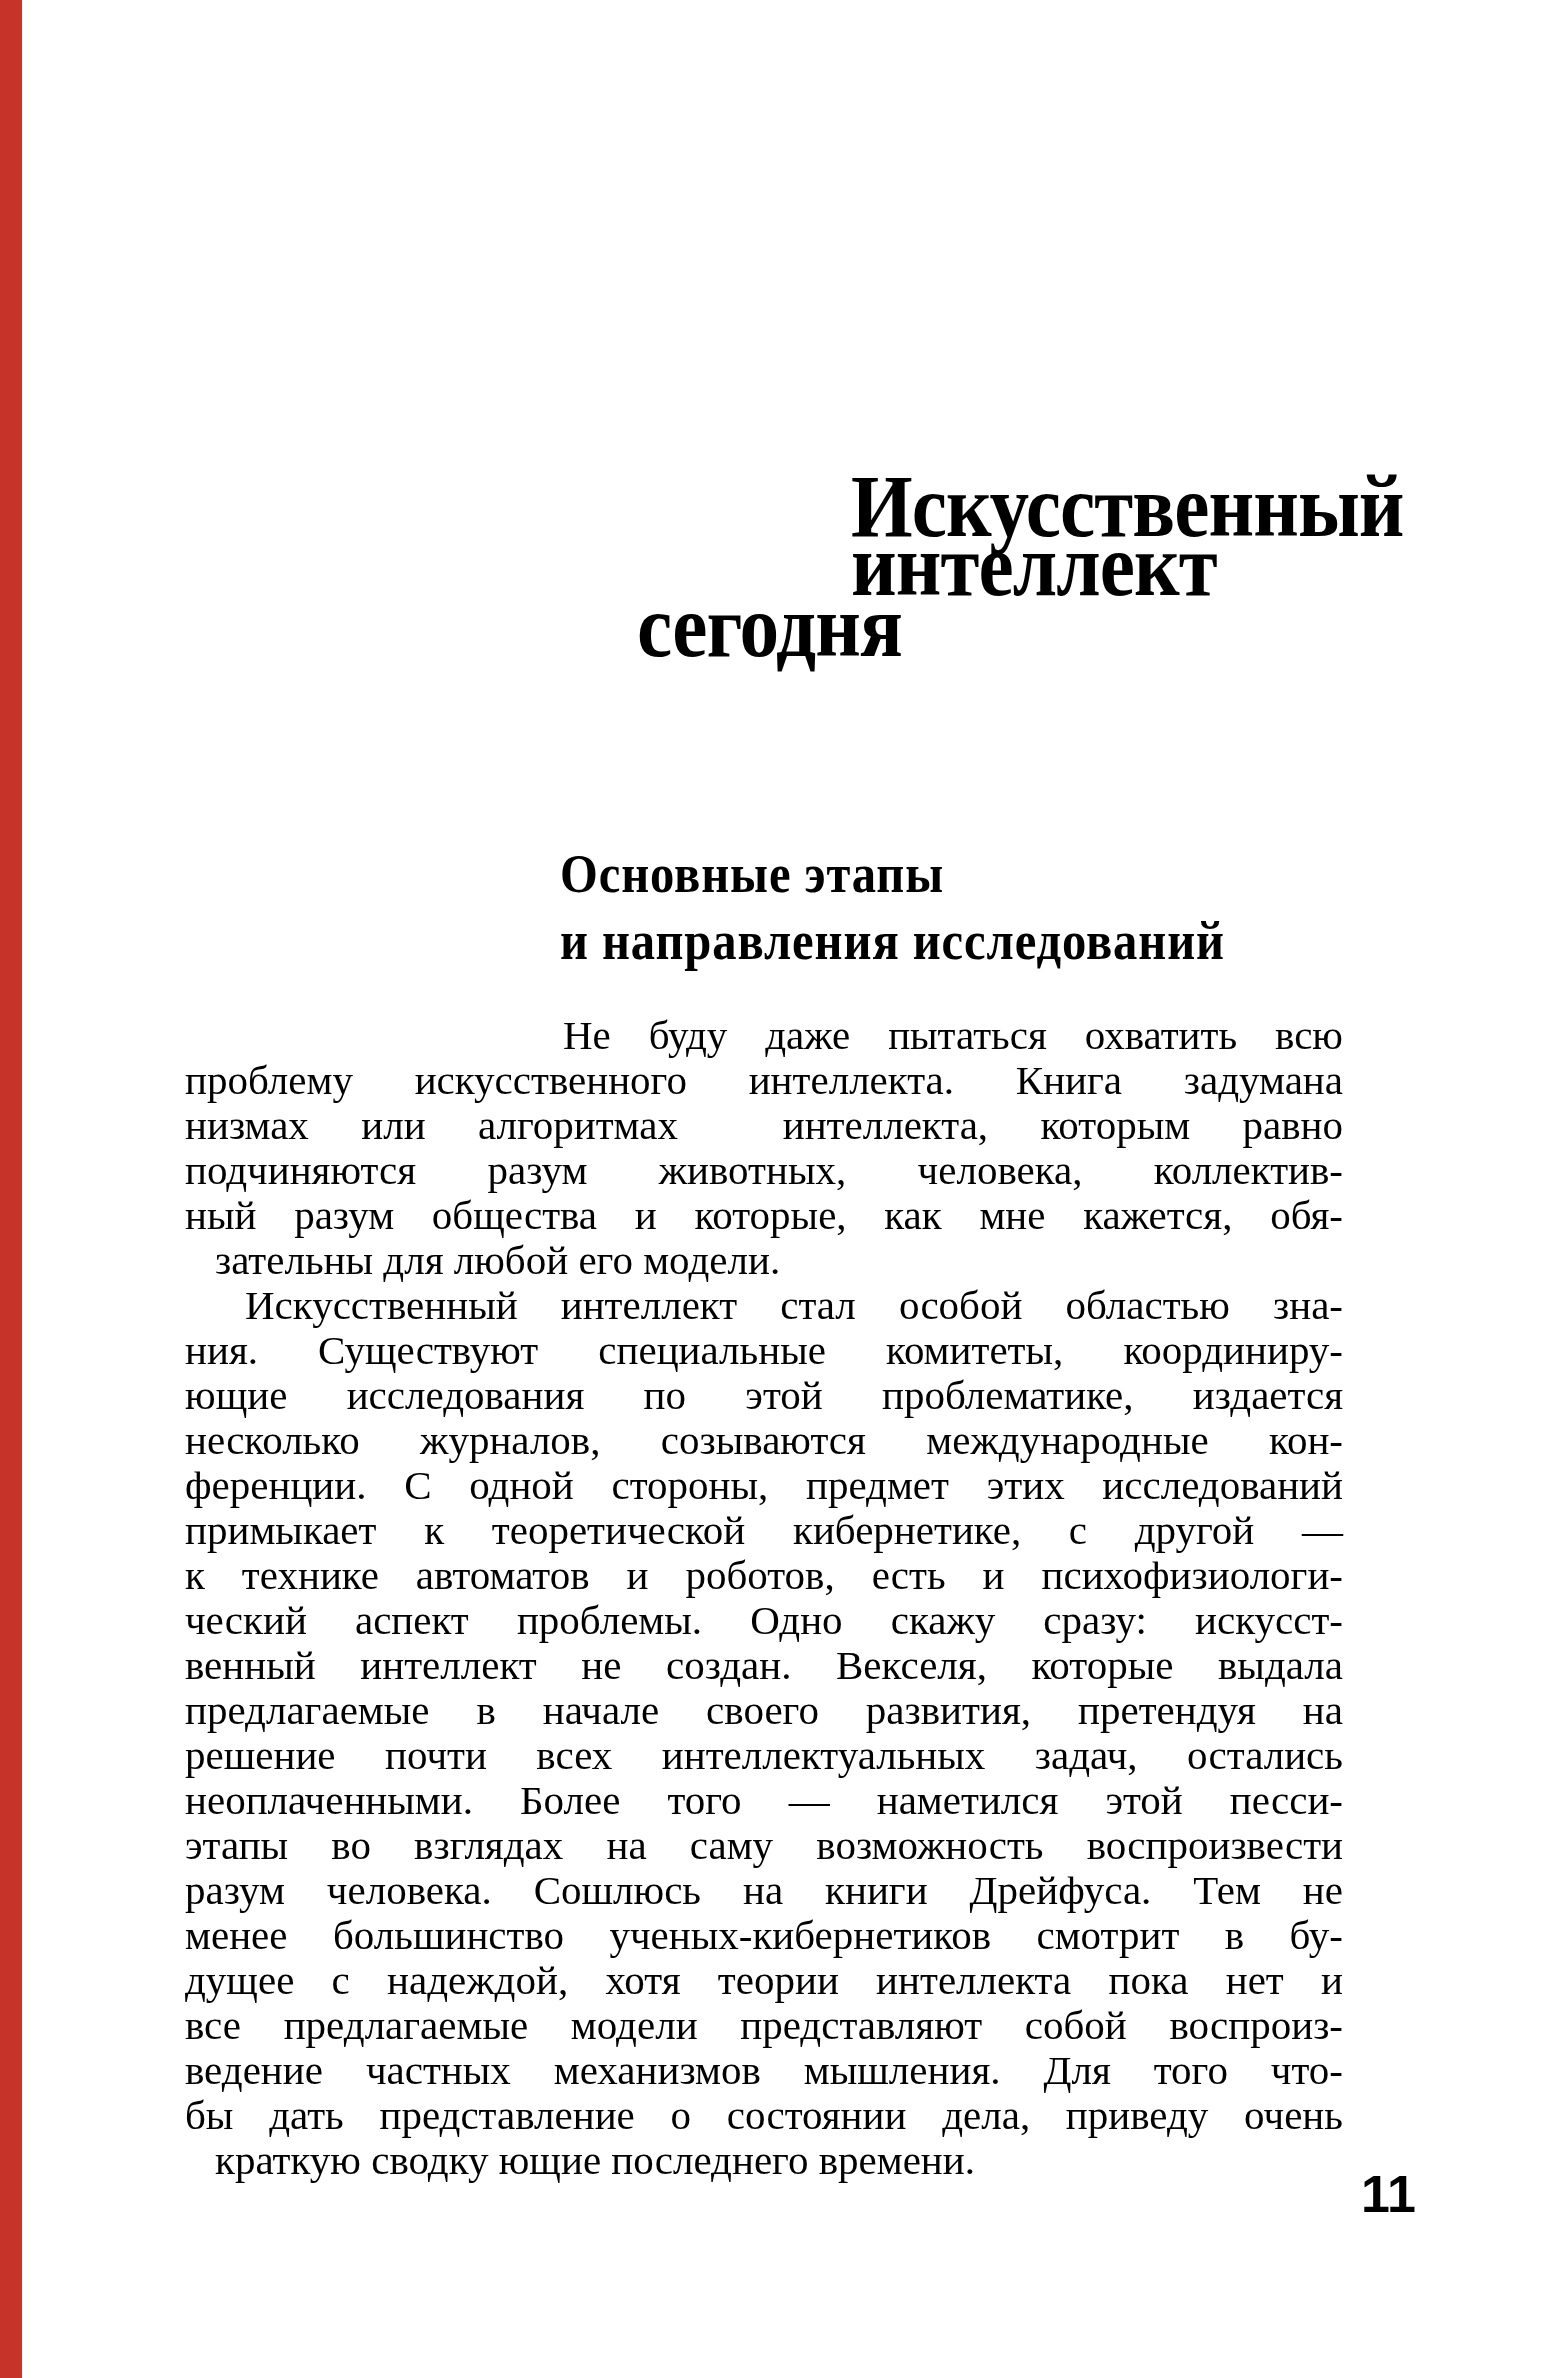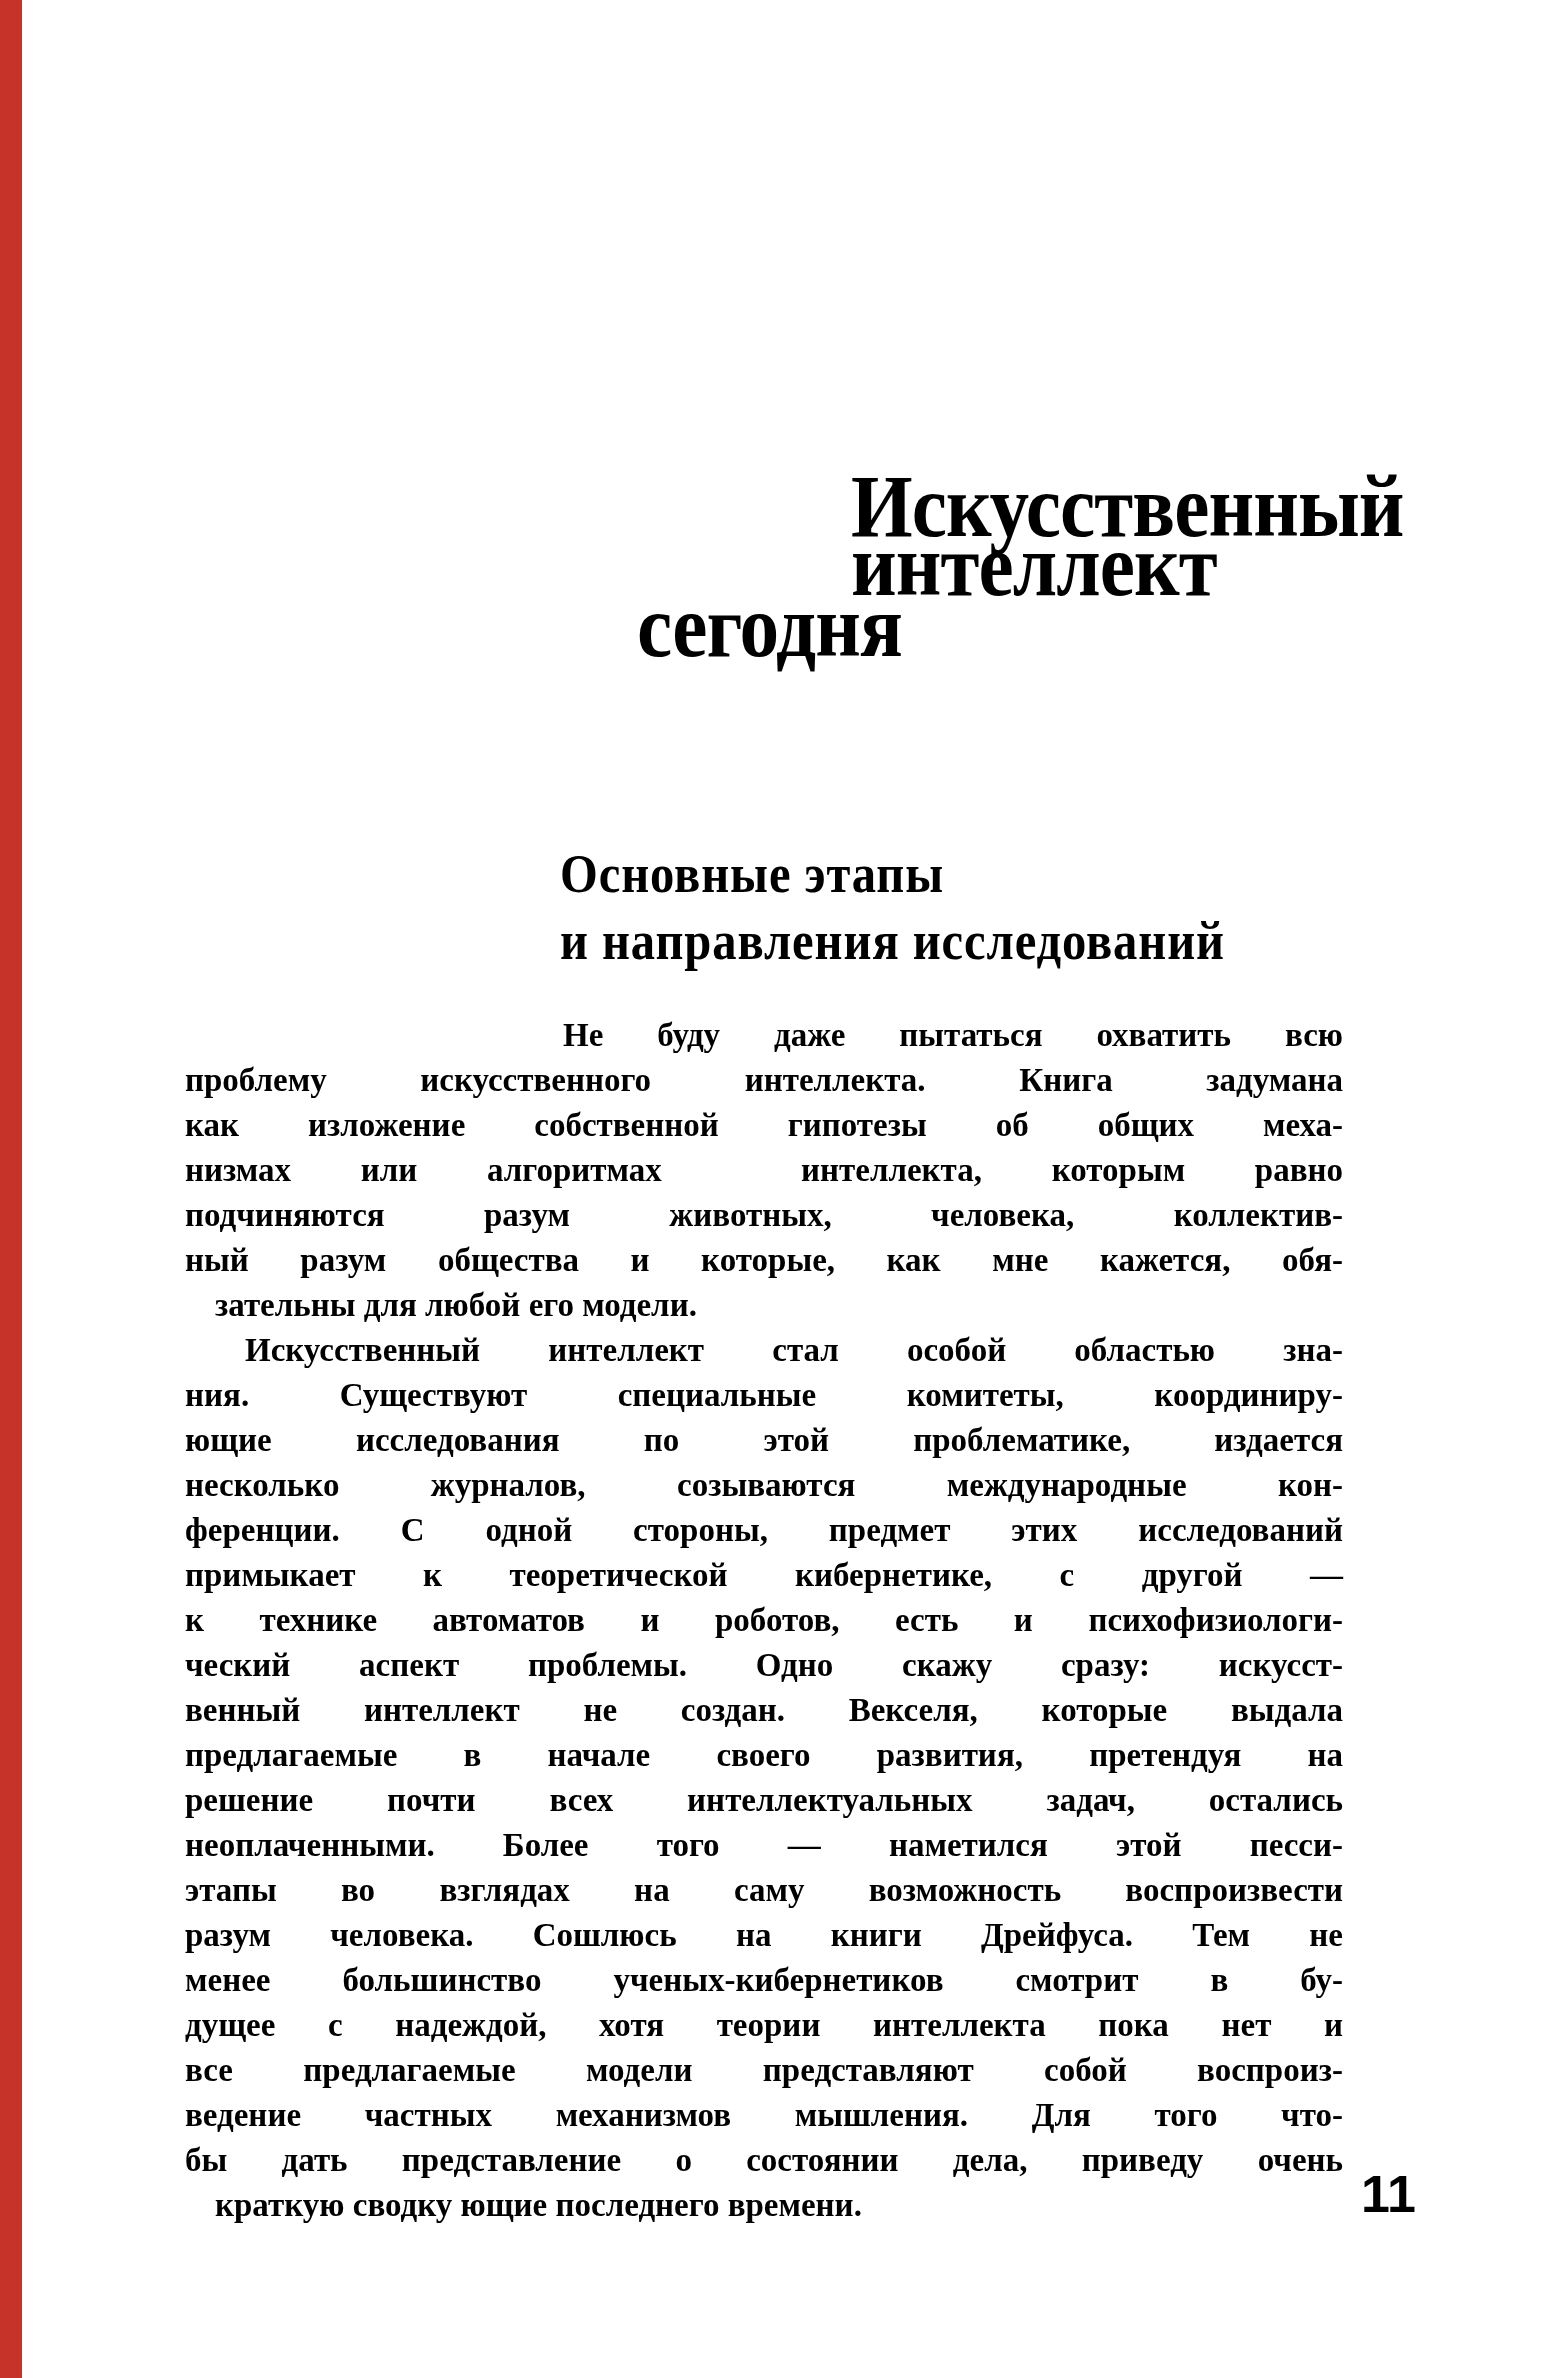--- a/index.html
+++ b/index.html
@@ -18,21 +18,21 @@
   #t3{left:637px;top:583px;}
   .heading-line{
     position:absolute;font-weight:bold;font-size:54px;line-height:54px;
     white-space:nowrap;transform:scaleX(0.9);transform-origin:left top;
     letter-spacing:1px;
   }
   #h1{left:560px;top:847px;}
   #h2{left:560px;top:914px;}
   .body-col{
     position:absolute;left:185px;top:1013px;width:1158px;
-    font-size:33px;line-height:45px;font-weight:bold;
+    font-size:41px;line-height:45px;
   }
   .body-line{
     height:45px;text-align:justify;text-align-last:justify;
     white-space:normal;overflow:visible;
   }
   .para-end{text-align-last:left;margin-left:30px;}
   .indent-deep{text-indent:378px;}
   .indent-para{text-indent:60px;}
   .page-number{
     position:absolute;left:1361px;top:2168px;
@@ -54,21 +54,20 @@
   </div>
 
   <div>
     <div id="h1" class="heading-line">Основные этапы</div>
     <div id="h2" class="heading-line">и направления исследований</div>
   </div>
 
   <div class="body-col">
     <div class="body-line indent-deep">Не буду даже пытаться охватить всю</div>
     <div class="body-line">проблему искусственного интеллекта. Книга задумана</div>
-    <div class="body-line">как изложение собственной гипотезы об общих меха-</div>
     <div class="body-line">низмах или алгоритмах &nbsp;интеллекта, которым равно</div>
     <div class="body-line">подчиняются разум животных, человека, коллектив-</div>
     <div class="body-line">ный разум общества и которые, как мне кажется, обя-</div>
     <div class="body-line para-end">зательны для любой его модели.</div>
     <div class="body-line indent-para">Искусственный интеллект стал особой областью зна-</div>
     <div class="body-line">ния. Существуют специальные комитеты, координиру-</div>
     <div class="body-line">ющие исследования по этой проблематике, издается</div>
     <div class="body-line">несколько журналов, созываются международные кон-</div>
     <div class="body-line">ференции. С одной стороны, предмет этих исследований</div>
     <div class="body-line">примыкает к теоретической кибернетике, с другой —</div>

